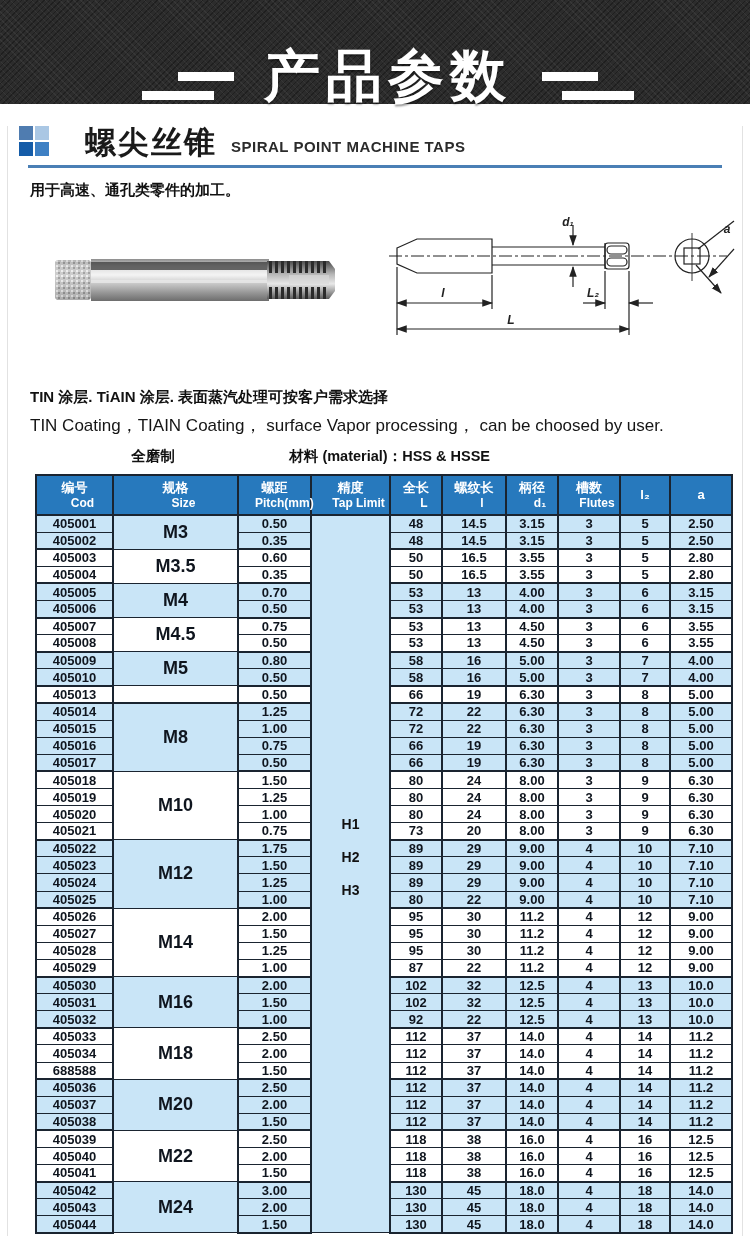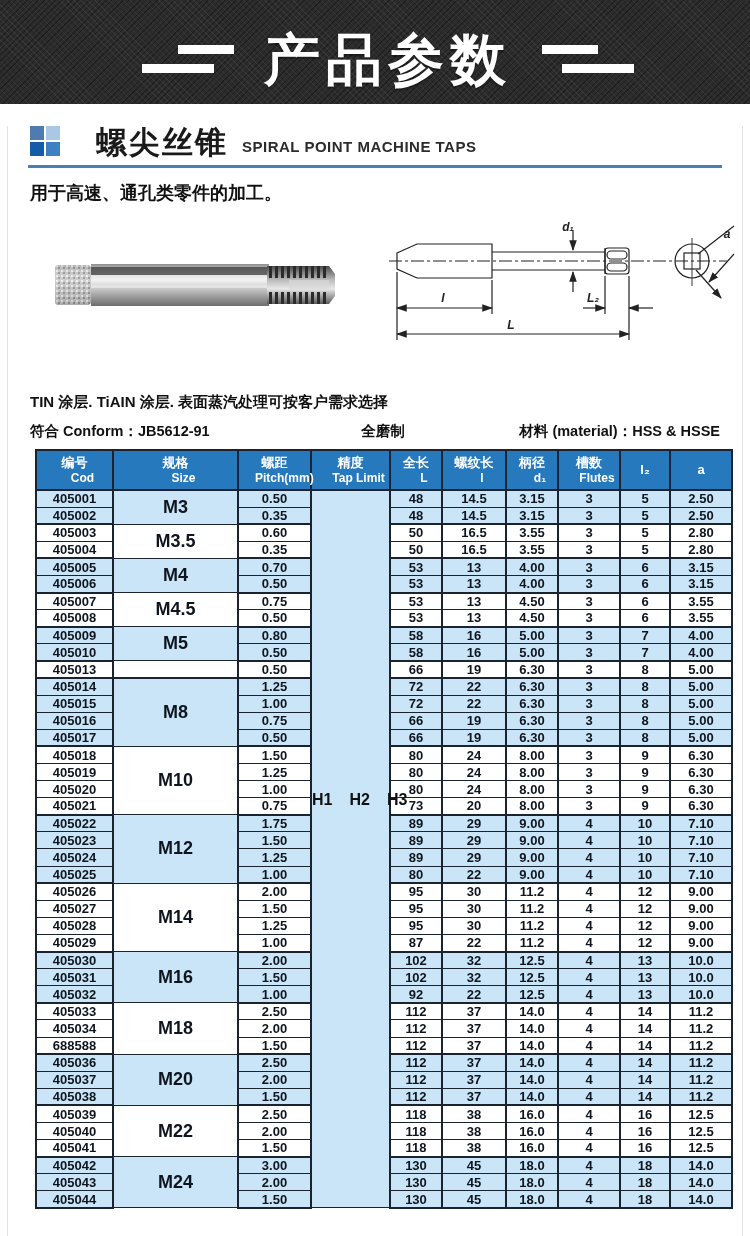--- a/index.html
+++ b/index.html
@@ -12,21 +12,21 @@
     position: relative;
   }
   
   .banner {
     height: 104px;
     background-color: #2c2c2c;
     background-image:
       repeating-linear-gradient(45deg, rgba(255,255,255,0.05) 0 1px, transparent 1px 5px),
       repeating-linear-gradient(-45deg, rgba(0,0,0,0.30) 0 1px, transparent 1px 4px);
     display: flex;
-    align-items: center;
+    align-items: flex-end;
     justify-content: center;
     gap: 30px;
     padding-top: 16px;
     padding-left: 26px;
   }
   .banner-title {
     color: #fff;
     font-size: 56px;
     font-weight: bold;
     letter-spacing: 6px;
@@ -44,41 +44,41 @@
   .content {
     margin: 0 7px;
     border-left: 1px solid #e2e2e2;
     border-right: 1px solid #e2e2e2;
     min-height: 1128px;
   }
 
   .section-head {
     display: flex;
     align-items: flex-end;
-    margin: 22px 20px 0 22px;
+    margin: 22px 20px 0 11px;
   }
   .grid-icon {
     display: grid;
     grid-template-columns: 14px 14px;
     grid-template-rows: 14px 14px;
     gap: 2px;
     margin-right: 36px;
     margin-bottom: 2px;
   }
   .grid-icon i { display:block; }
   .sq1 { background:#4f7cb0; }
   .sq2 { background:#aac7e4; }
   .sq3 { background:#155ca8; }
   .sq4 { background:#3e80c4; }
   .title-zh { font-size: 31px; font-weight: bold; color: #1a1a1a; letter-spacing: 2px; line-height: 1; }
   .title-en { font-size: 15px; font-weight: bold; color: #2b2b2b; margin-left: 14px; margin-bottom: 3px; letter-spacing: .5px; }
 
   .blue-rule { height: 3px; background: #4a7fb5; margin: 7px 20px 0 20px; }
 
-  .subtitle { margin: 13px 0 0 22px; font-size: 18px; font-weight: bold; color: #111; }
+  .subtitle { margin: 13px 0 0 22px; font-size: 15px; font-weight: bold; color: #111; }
 
   
   .figures { display: flex; align-items: center; margin-top: 16px; height: 128px; }
   .tap-photo   { margin-left: 45px; }
   .tap-drawing { margin-left: 52px; }
   .dim-label { font-size: 12px; font-weight: bold; fill: #222; font-style: italic; }
 
   
   .notes { margin: 4px 22px 0 22px; }
   .note-zh { font-size: 15px; font-weight: bold; color: #111; margin-top: 44px; }
@@ -125,25 +125,25 @@
     font-weight: bold;
     color: #0f151e;
     background: #fff;
   }
   tr.shaded td { background: #c9e5f7; }
   tr.group-end td { border-bottom-width: 2px; }
   td.size-cell { font-size: 18px; }
   td.tap-limit-cell { background: #c9e5f7 !important; vertical-align: top; }
   .tl-wrap {
     display: flex;
-    flex-direction: row;
+    flex-direction: column;
     align-items: center;
     gap: 17px;
     padding-top: 300px;
-    font-size: 16px;
+    font-size: 14px;
     font-weight: bold;
     color: #111;
   }
 </style>
 </head>
 <body>
 
 <header class="banner">
   <div class="deco deco-left">
     <span class="bar bar-top"></span>
@@ -273,22 +273,22 @@
       <text class="dim-label" x="181" y="9" text-anchor="middle">d₁</text>
       <text class="dim-label" x="56" y="80" text-anchor="middle">l</text>
       <text class="dim-label" x="206" y="80" text-anchor="middle">L₂</text>
       <text class="dim-label" x="124" y="107" text-anchor="middle">L</text>
       <text class="dim-label" x="340" y="16" text-anchor="middle">a</text>
     </svg>
   </div>
 
   <div class="notes">
     <p class="note-zh">TIN 涂层. TiAIN 涂层.  表面蒸汽处理可按客户需求选择</p>
+    <p class="note-en">TIN Coating，TIAIN Coating， surface Vapor processing， can be choosed by user.</p>
     <div class="conform-row">
-      <span class="c-left">符合 Conform：JB5612-91</span>
       <span class="c-mid">全磨制</span>
       <span class="c-right">材料 (material)：HSS &amp; HSSE</span>
     </div>
   </div>
 
   <table class="spec-table">
     <colgroup>
       <col style="width:77px">
         <col style="width:125px">
         <col style="width:73px">

